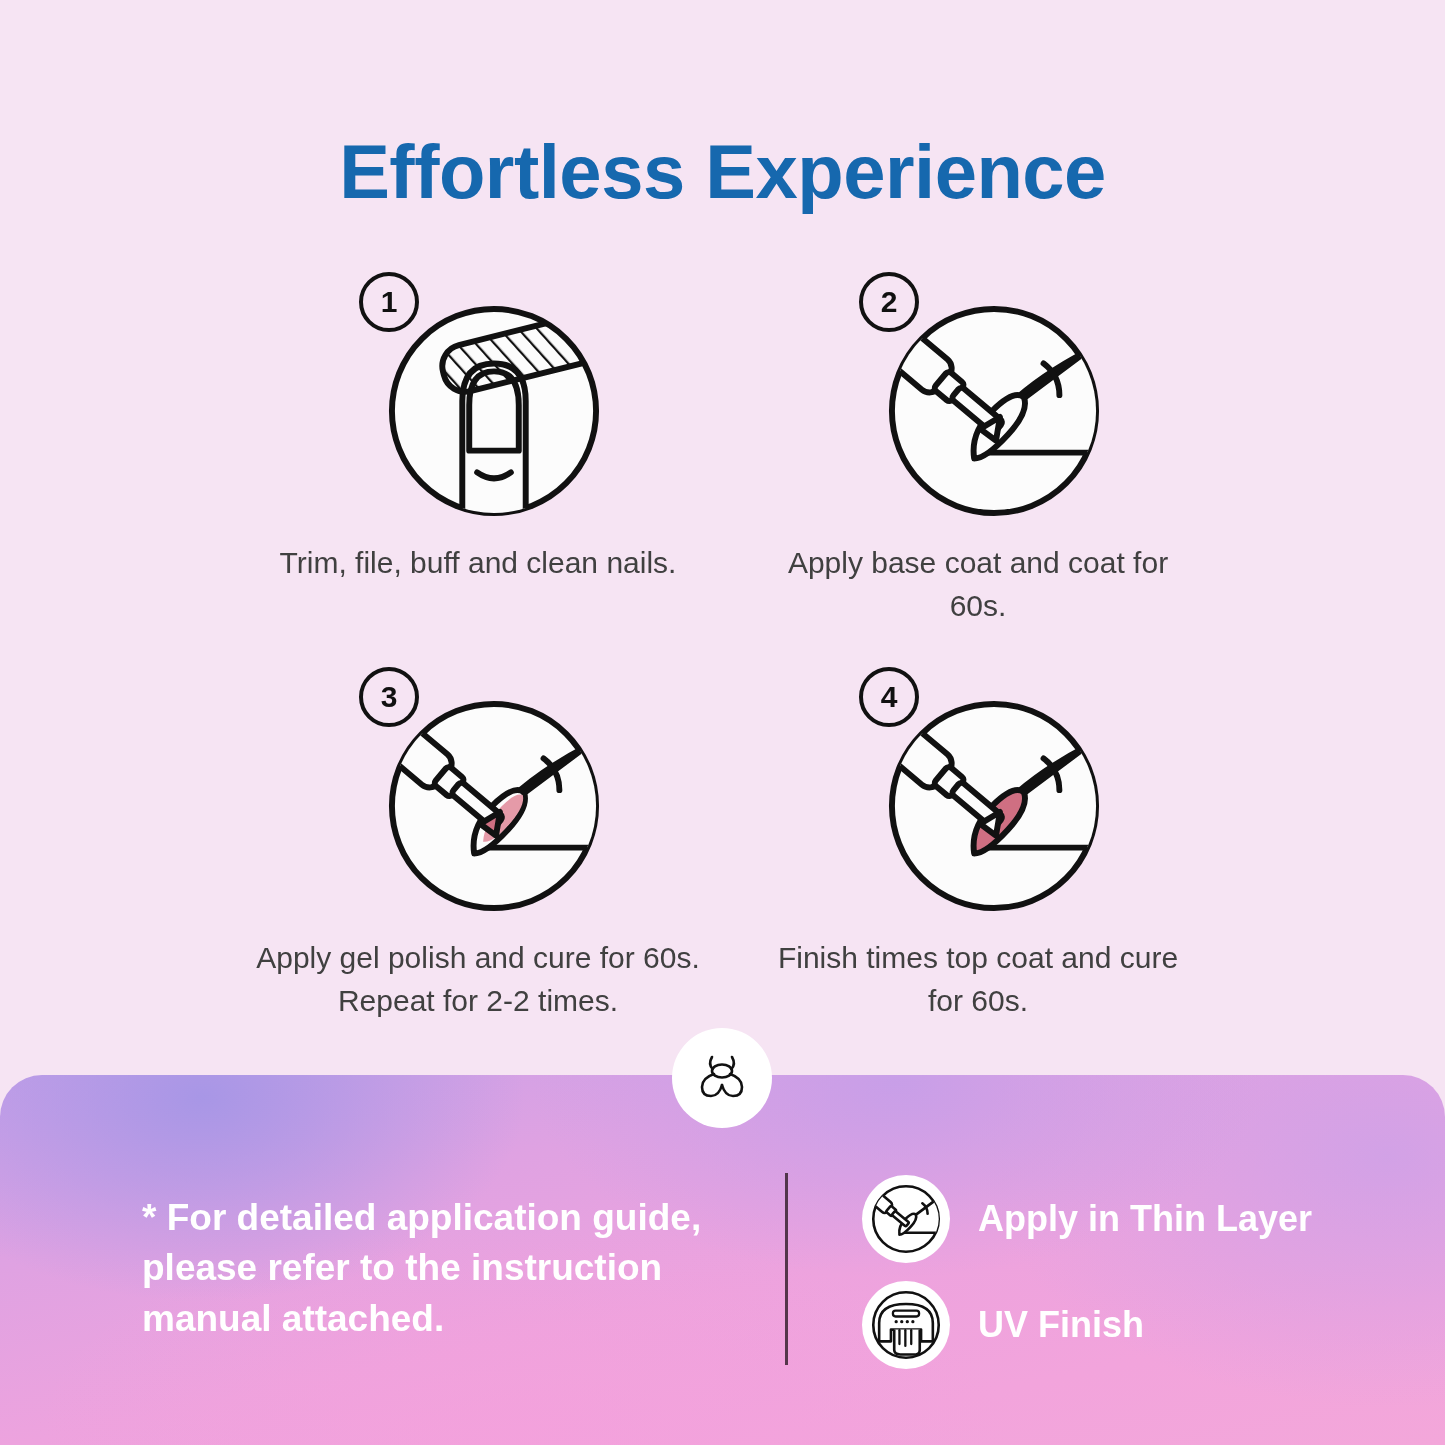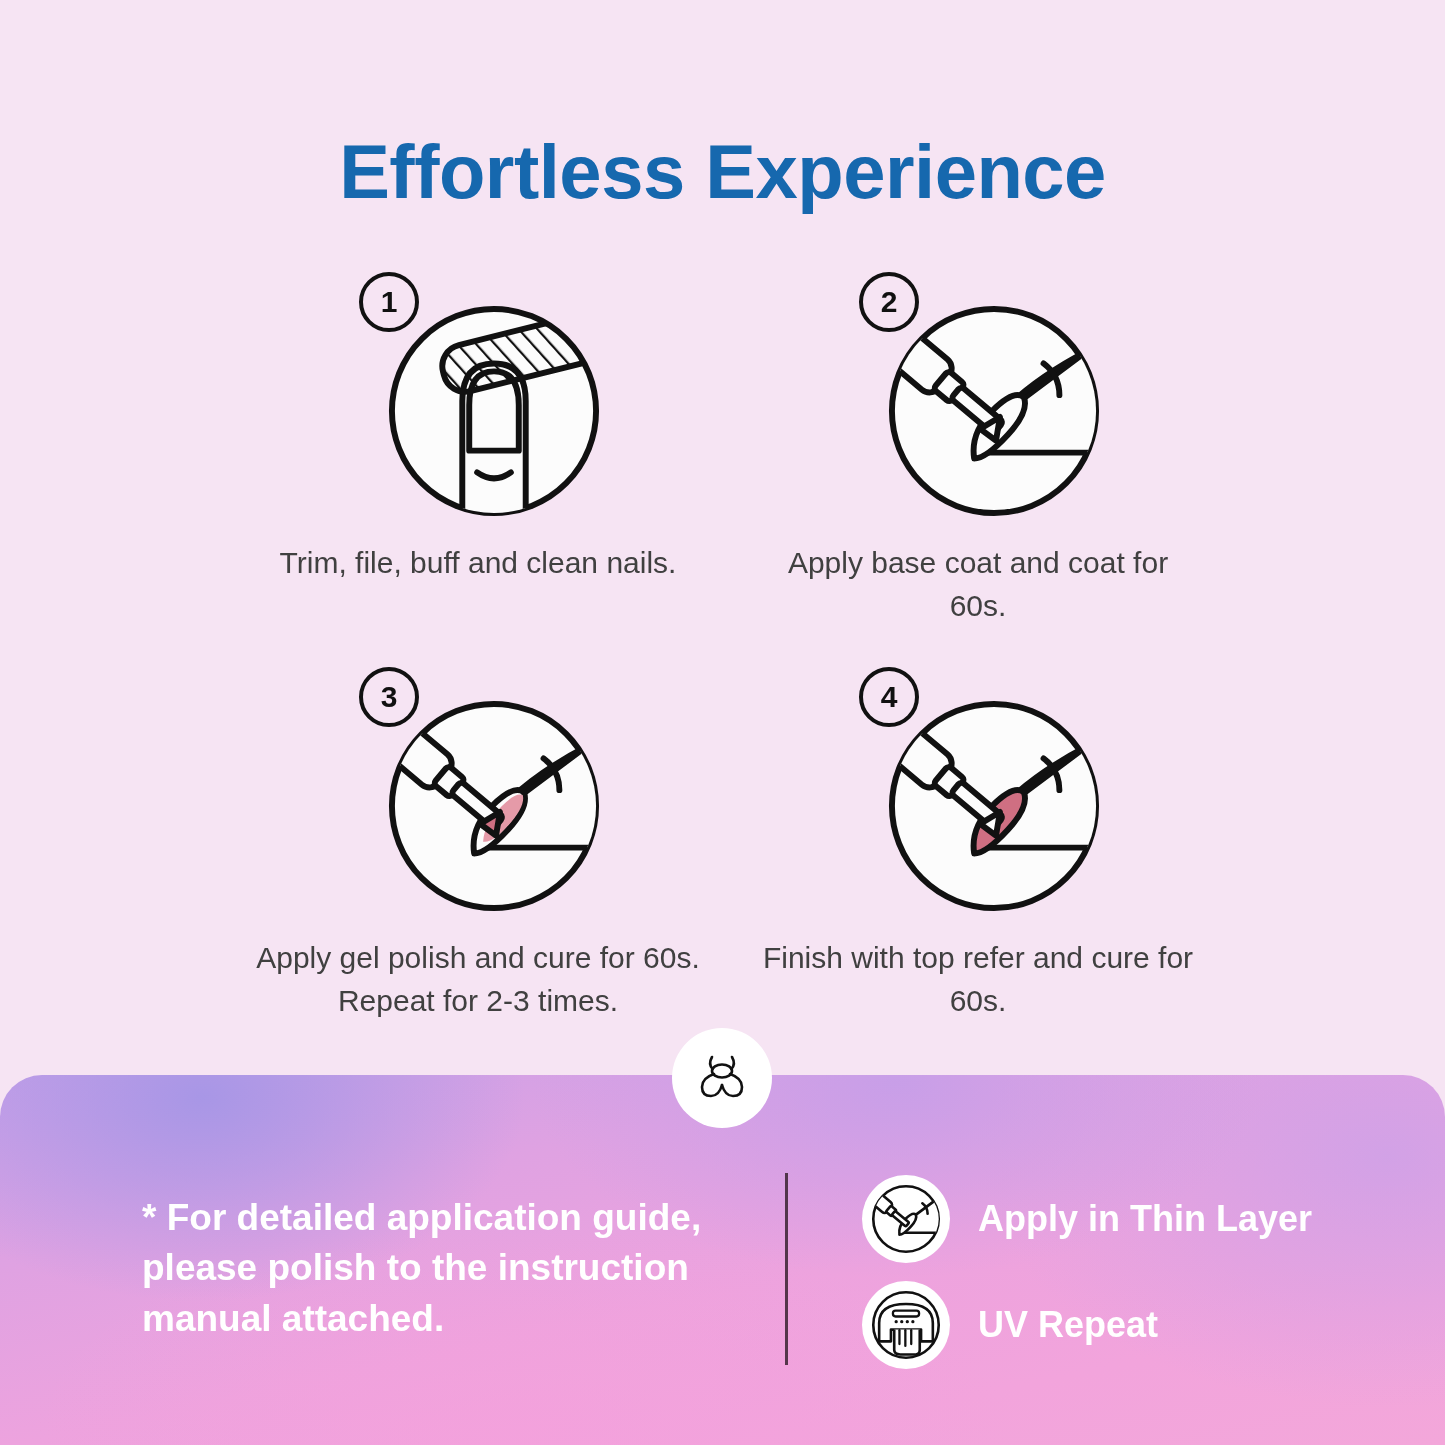--- a/index.html
+++ b/index.html
@@ -269,21 +269,21 @@
 
             <g transform="rotate(40 44 68)">
               <rect x="-6" y="48" width="70" height="40" rx="12" fill="#FCFCFC" stroke="#111" stroke-width="6"></rect>
               <rect x="60" y="56" width="22" height="24" rx="4" fill="#FCFCFC" stroke="#111" stroke-width="6"></rect>
               <rect x="80" y="60" width="56" height="16" rx="4" fill="#FCFCFC" stroke="#111" stroke-width="6"></rect>
             </g>
             <path d="M96 128 L116 116 L112 140 Z" fill="#CF6F82" stroke="#111" stroke-width="6" stroke-linejoin="round"></path>
           </g>
         </svg>
       </div>
-      <div class="caption">Apply gel polish and cure for 60s. Repeat for 2-3 times.</div>
+      <div class="caption">Apply gel polish and cure for 60s. Repeat for 2-2 times.</div>
     </div>
 
     <div class="step">
       <div class="step-art-wrap">
         <div class="badge">4</div>
         <svg class="art" viewBox="0 0 220 220">
           <defs>
               <clipPath id="clip4">
                 <circle cx="110" cy="110" r="103"></circle>
               </clipPath>
@@ -298,40 +298,40 @@
 
             <g transform="rotate(40 44 68)">
               <rect x="-6" y="48" width="70" height="40" rx="12" fill="#FCFCFC" stroke="#111" stroke-width="6"></rect>
               <rect x="60" y="56" width="22" height="24" rx="4" fill="#FCFCFC" stroke="#111" stroke-width="6"></rect>
               <rect x="80" y="60" width="56" height="16" rx="4" fill="#FCFCFC" stroke="#111" stroke-width="6"></rect>
             </g>
             <path d="M96 128 L116 116 L112 140 Z" fill="#FCFCFC" stroke="#111" stroke-width="6" stroke-linejoin="round"></path>
           </g>
         </svg>
       </div>
-      <div class="caption">Finish with top refer and cure for 60s.</div>
+      <div class="caption">Finish times top coat and cure for 60s.</div>
     </div>
 
   </div>
 
   <div class="bee-medallion">
     <svg width="56" height="52" viewBox="0 0 56 52">
       <g fill="none" stroke="#111" stroke-width="2.6" stroke-linecap="round">
         <path d="M18 5 Q14 12 18.5 17"></path>
         <path d="M38 5 Q42 12 37.5 17"></path>
         <ellipse cx="28" cy="19" rx="10" ry="6.5"></ellipse>
         <path d="M20 22 Q8 26 8 35 Q8 44 17 44 Q25 44 28 33"></path>
         <path d="M36 22 Q48 26 48 35 Q48 44 39 44 Q31 44 28 33"></path>
       </g>
     </svg>
   </div>
 
   <div class="footer">
 
-    <div class="footer-note">* For detailed application guide, please polish to the instruction manual attached.</div>
+    <div class="footer-note">* For detailed application guide, please refer to the instruction manual attached.</div>
 
     <div class="footer-divider"></div>
 
     <div class="features">
 
       <div class="feature">
         <div class="feature-icon">
           <svg width="72" height="72" viewBox="0 0 220 220">
             <defs>
                 <clipPath id="clipF1">
@@ -377,19 +377,19 @@
 
               <path d="M74 124 L74 186 Q74 200 92 200 L140 200 Q152 200 152 186 L152 124" fill="#FFFFFF" stroke="#111" stroke-width="8" stroke-linejoin="round"></path>
               <g stroke="#111" stroke-width="7" stroke-linecap="round" fill="none">
                 <path d="M90 126 L90 168"></path>
                 <path d="M108 126 L108 174"></path>
                 <path d="M126 126 L126 168"></path>
               </g>
             </g>
           </svg>
         </div>
-        <div class="feature-label">UV Repeat</div>
+        <div class="feature-label">UV Finish</div>
       </div>
 
     </div>
   </div>
 
 </div>
 
 </body></html>

